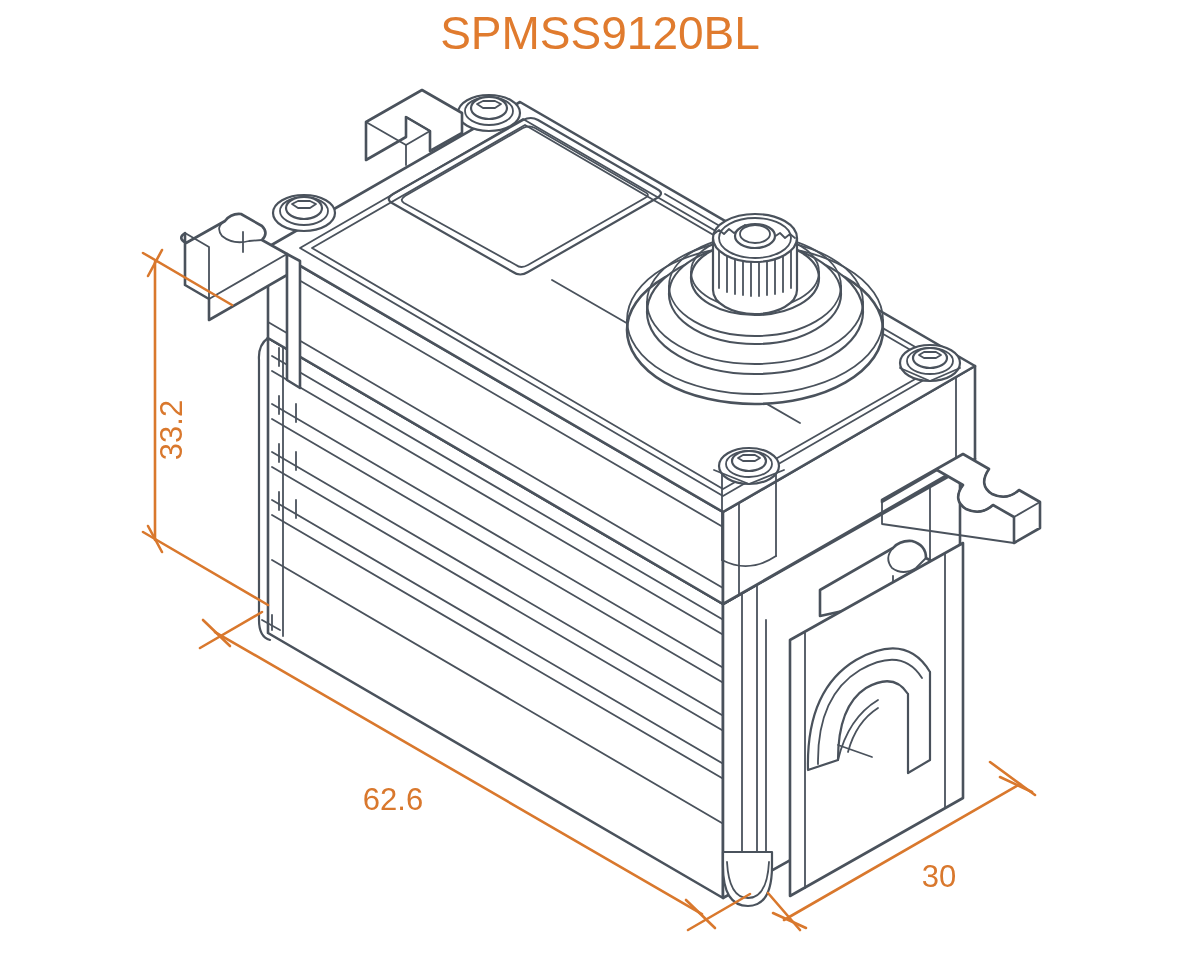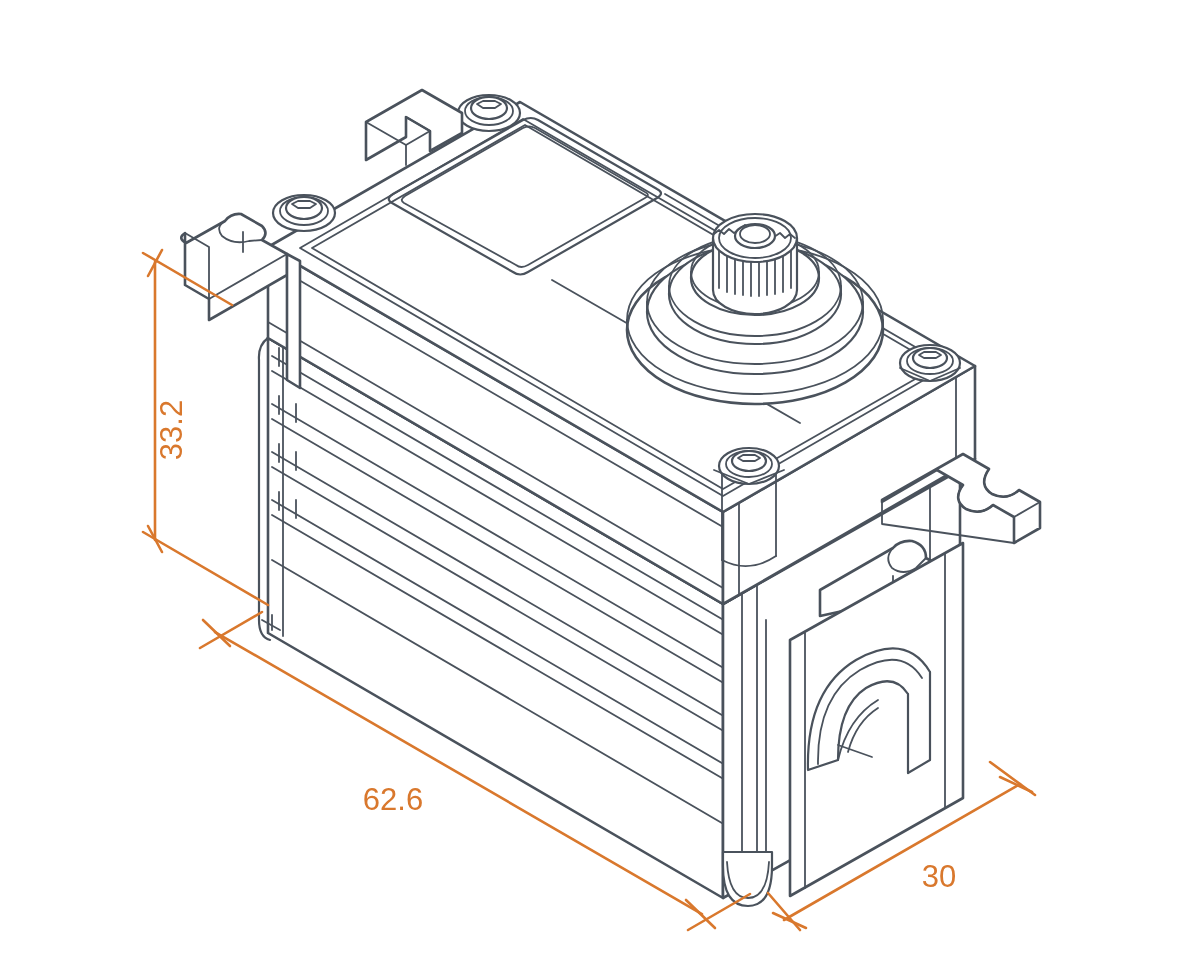--- a/index.html
+++ b/index.html
@@ -48,20 +48,21 @@
     font-family: "Liberation Sans", sans-serif;
     font-size: 31px;
     fill: #d9782d;
   }
 </style>
 </head>
 <body>
 
 <div id="stage">
 
+  <div id="title">SPMSS9120BL</div>
 
   <svg class="drawing" viewBox="0 0 1200 960" xmlns="http://www.w3.org/2000/svg">
 
     <defs>
       <style>
         .ln   { fill:none; stroke:#4a525c; stroke-width:2.6; stroke-linecap:round; stroke-linejoin:round; }
         .ln2  { fill:none; stroke:#4a525c; stroke-width:2.2; stroke-linecap:round; stroke-linejoin:round; }
         .lnt  { fill:none; stroke:#4a525c; stroke-width:1.8; stroke-linecap:round; stroke-linejoin:round; }
         .fillw{ fill:#ffffff; stroke:#4a525c; stroke-width:2.6; stroke-linejoin:round; stroke-linecap:round; }
         .fillw2{ fill:#ffffff; stroke:#4a525c; stroke-width:2.2; stroke-linejoin:round; stroke-linecap:round; }

